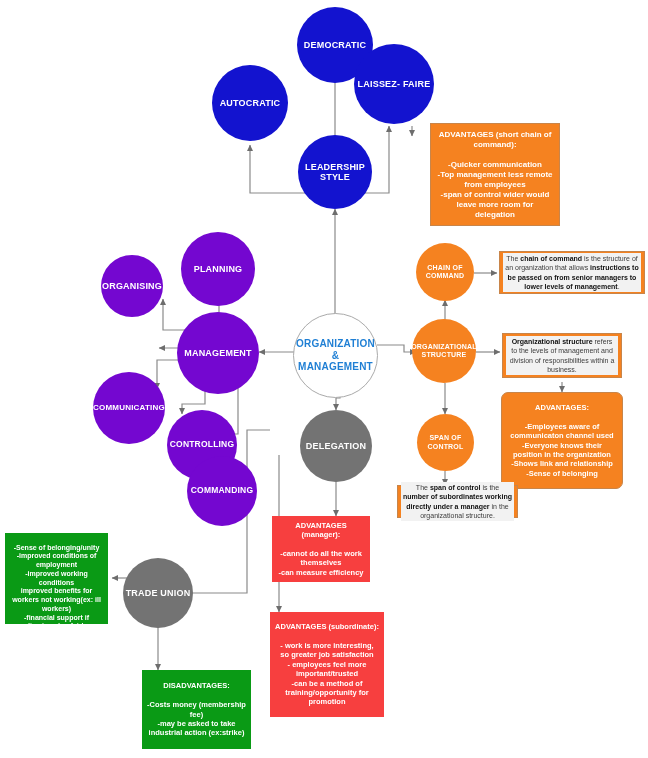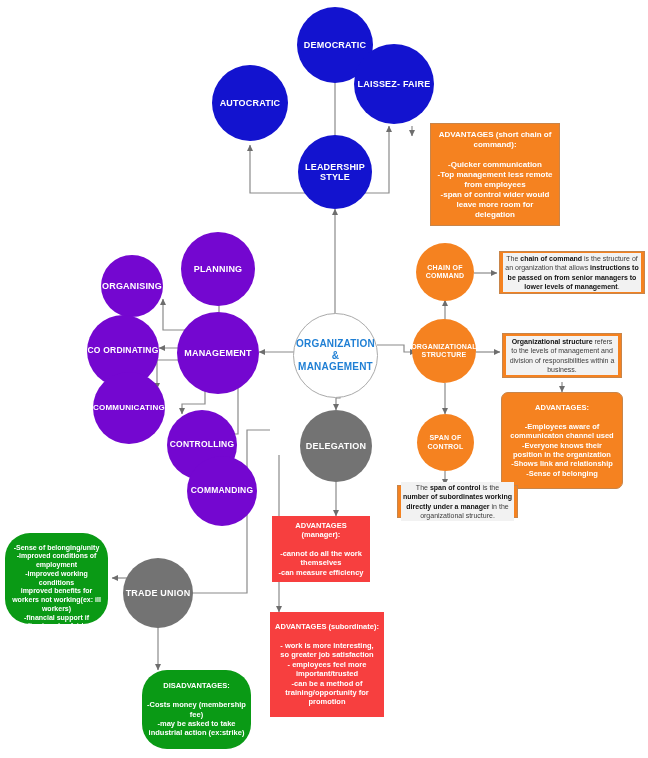--- a/index.html
+++ b/index.html
@@ -55,21 +55,21 @@
     justify-content: flex-end;
     text-align: center;
     font-weight: bold;
     color: #ffffff;
     line-height: 1.25;
     padding: 6px 5px;
     z-index: 3;
   }
   .box-orange { background: #f58220; border: 1px solid #c8854a; }
   .box-red    { background: #f73f3f; }
-  .box-green  { background: #0a9a15; border-radius: 25px; }
+  .box-green  { background: #0a9a15; }
   .box-note {
     position: absolute;
     background: #f58220;
     border: 1px solid #c8854a;
     padding: 4px 3px;
     z-index: 3;
     display: flex;
     align-items: center;
     justify-content: center;
   }
@@ -179,23 +179,20 @@
   </div>
 
   <div class="node node-purple multiline t9" style="left:181px; top:232px; width:74px; height:74px;">
     <span>PLANNING</span>
   </div>
 
   <div class="node node-purple multiline t9" style="left:101px; top:255px; width:62px; height:62px;">
     <span>ORGANISING</span>
   </div>
 
-  <div class="node node-purple multiline t85" style="left:87px; top:315px; width:72px; height:72px;">
-    <span>CO ORDINATING</span>
-  </div>
 
   <div class="node node-purple multiline t8" style="left:93px; top:372px; width:72px; height:72px;">
     <span>COMMUNICATING</span>
   </div>
 
   <div class="node node-purple multiline t9" style="left:177px; top:312px; width:82px; height:82px;">
     <span>MANAGEMENT</span>
   </div>
 
   <div class="node node-purple multiline t85" style="left:147px; top:410px; width:70px; height:70px;margin-left:20px;">

